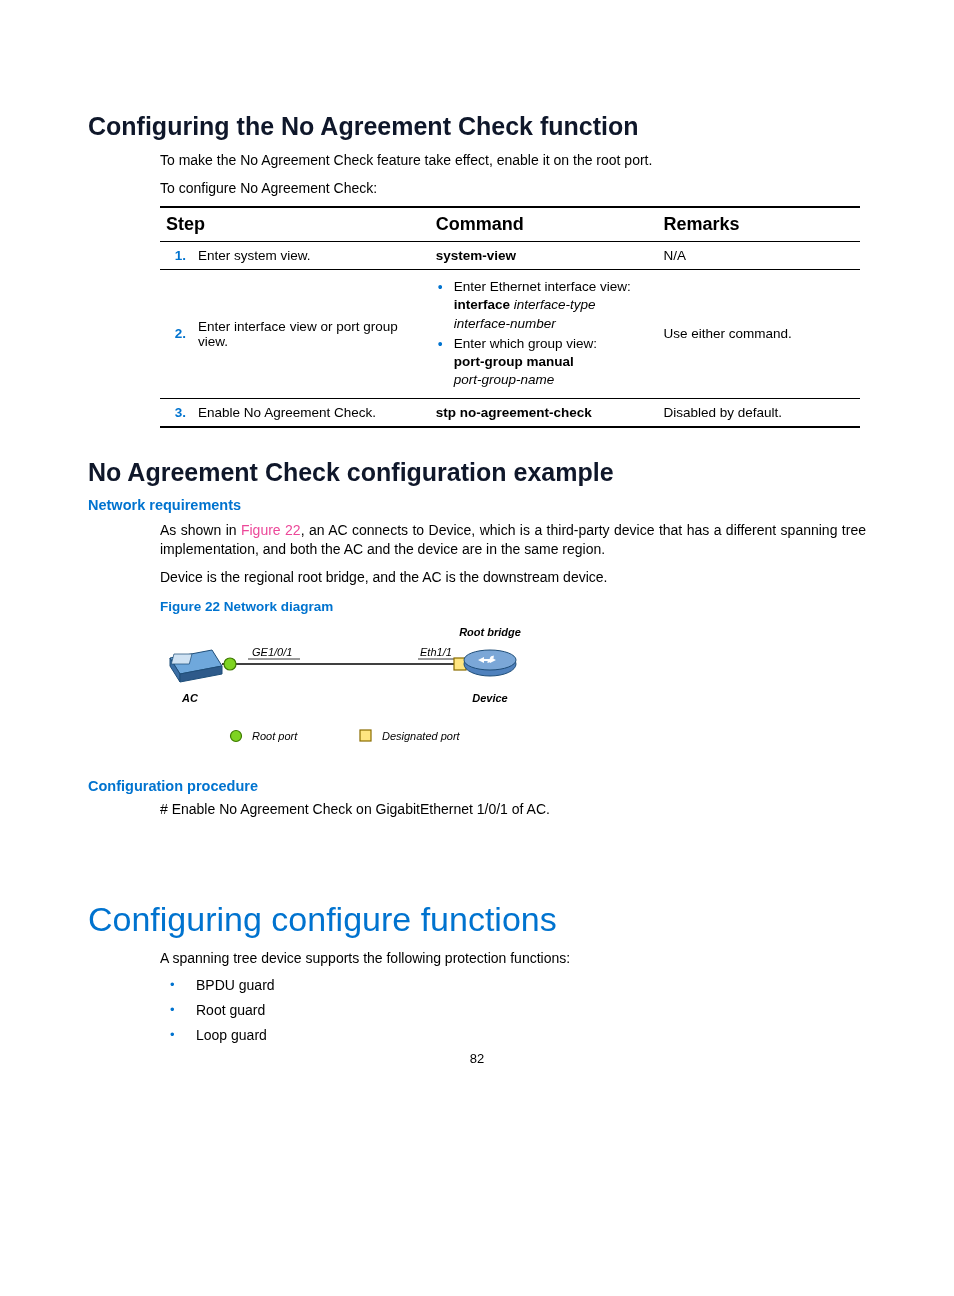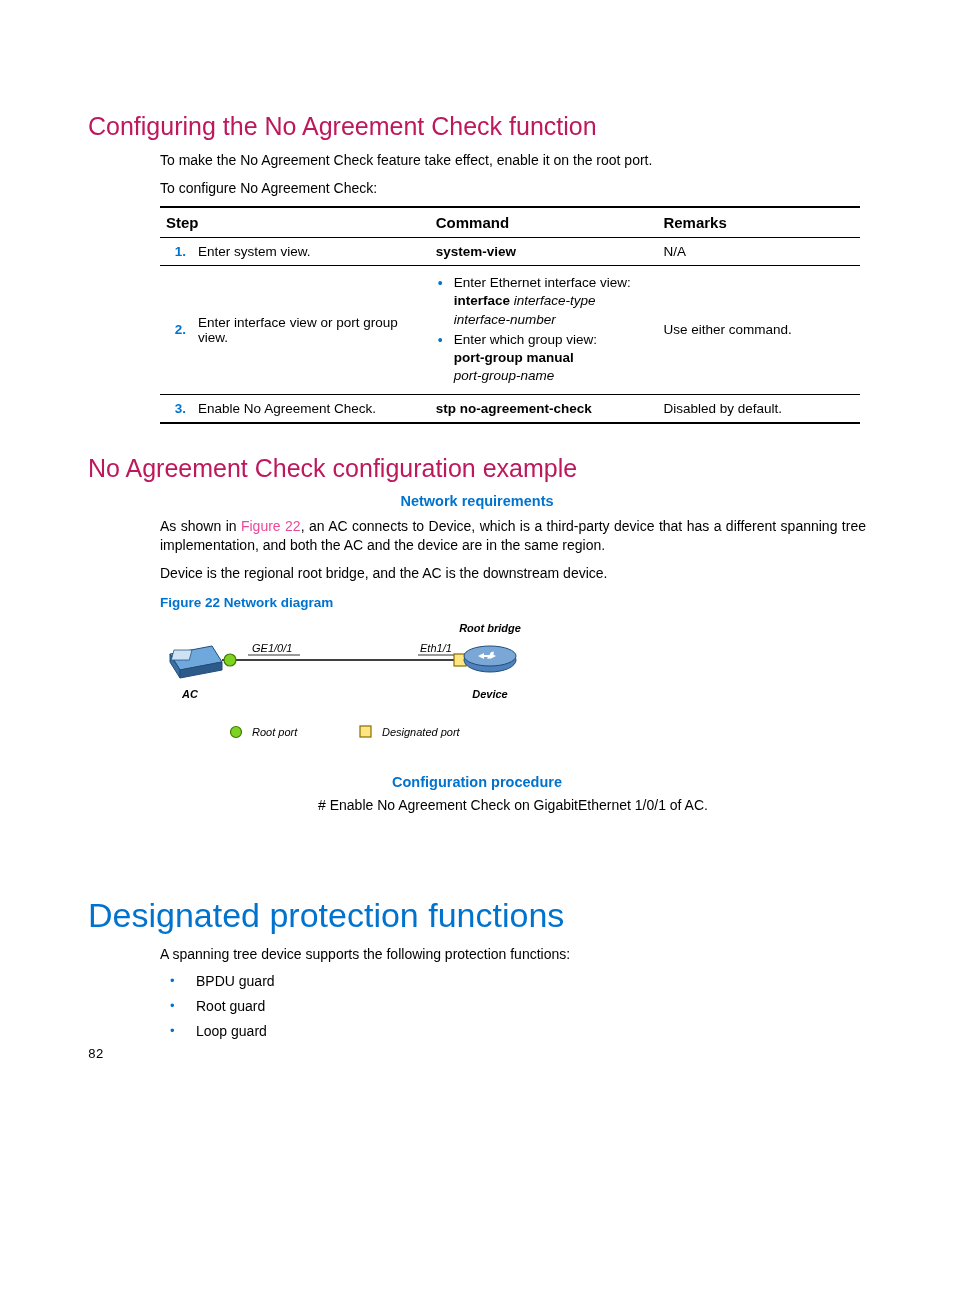--- a/index.html
+++ b/index.html
@@ -9,70 +9,68 @@
     margin: 0;
     padding: 0;
     background: #fff;
     width: 954px;
   }
   .page {
     padding: 100px 88px 40px 88px;
   }
   h2.section {
     font-family: Arial, Helvetica, sans-serif;
-    font-weight: normal;
+    font-weight: bold;
     font-size: 25px;
-    color: #be185d;
+    color: #0f172a;
     margin: 12px 0 10px 0;
   }
   h1.chapter {
     font-family: Arial, Helvetica, sans-serif;
     font-weight: normal;
     font-size: 34px;
     color: #0073cf;
     margin: 80px 0 10px 0;
   }
   h3.blue-sub {
     font-family: Arial, Helvetica, sans-serif;
     font-weight: bold;
     font-size: 14.5px;
     color: #0073cf;
     margin: 10px 0 6px 0;
-    text-align: center;
   }
   p.body {
     margin: 8px 0 8px 72px;
     line-height: 1.4;
     text-align: justify;
   }
   p.body-tight {
     margin: 4px 0 8px 72px;
     line-height: 1.4;
-    text-align: center;
   }
   .figcap {
     font-family: Arial, Helvetica, sans-serif;
     font-weight: bold;
     font-size: 13.5px;
     color: #0073cf;
     margin: 12px 0 6px 72px;
   }
   a.figref {
     color: #ec4899;
     text-decoration: none;
   }
   table.steps {
     border-collapse: collapse;
     margin: 8px 0 0 72px;
     width: 700px;
   }
   table.steps thead th {
     text-align: left;
     font-weight: bold;
-    font-size: 15px;
+    font-size: 18px;
     border-top: 2px solid #000;
     border-bottom: 1.2px solid #000;
     padding: 6px 6px;
   }
   table.steps tbody td {
     vertical-align: middle;
     padding: 6px 6px;
     font-size: 13.5px;
     border-bottom: 1px solid #000;
   }
@@ -138,23 +136,22 @@
   }
   .diagram {
     margin: 10px 0 0 72px;
     width: 420px;
     font-style: italic;
   }
   .diagram svg { display: block; }
   .dlabel { font-family: Arial, Helvetica, sans-serif; font-size: 11px; font-weight: bold; fill: #000; }
   .dlabel-sm { font-family: Arial, Helvetica, sans-serif; font-size: 11px; fill: #000; }
   .pagenum {
-    text-align: left;
+    text-align: center;
     font-size: 13px;
-    font-family: Liberation Mono, monospace;
   }
 </style>
 </head>
 <body>
 
 <div class="page">
 
   <h2 class="section">Configuring the No Agreement Check function</h2>
   <p class="body">To make the No Agreement Check feature take effect, enable it on the root port.</p>
   <p class="body">To configure No Agreement Check:</p>
@@ -248,21 +245,21 @@
       <text class="dlabel-sm" x="92" y="116">Root port</text>
 
       <rect x="200" y="106" width="11" height="11" fill="#ffe680" stroke="#8a6d00" stroke-width="1.2"></rect>
       <text class="dlabel-sm" x="222" y="116">Designated port</text>
     </svg>
   </div>
 
   <h3 class="blue-sub" style="margin-top:24px">Configuration procedure</h3>
   <p class="body-tight"># Enable No Agreement Check on GigabitEthernet 1/0/1 of AC.</p>
 
-  <h1 class="chapter">Designated protection functions</h1>
+  <h1 class="chapter">Configuring configure functions</h1>
   <p class="body">A spanning tree device supports the following protection functions:</p>
   <ul class="bullets">
     <li>BPDU guard</li>
     <li>Root guard</li>
     <li>Loop guard</li>
   </ul>
 
   <div class="pagenum">82</div>
 </div>
 

